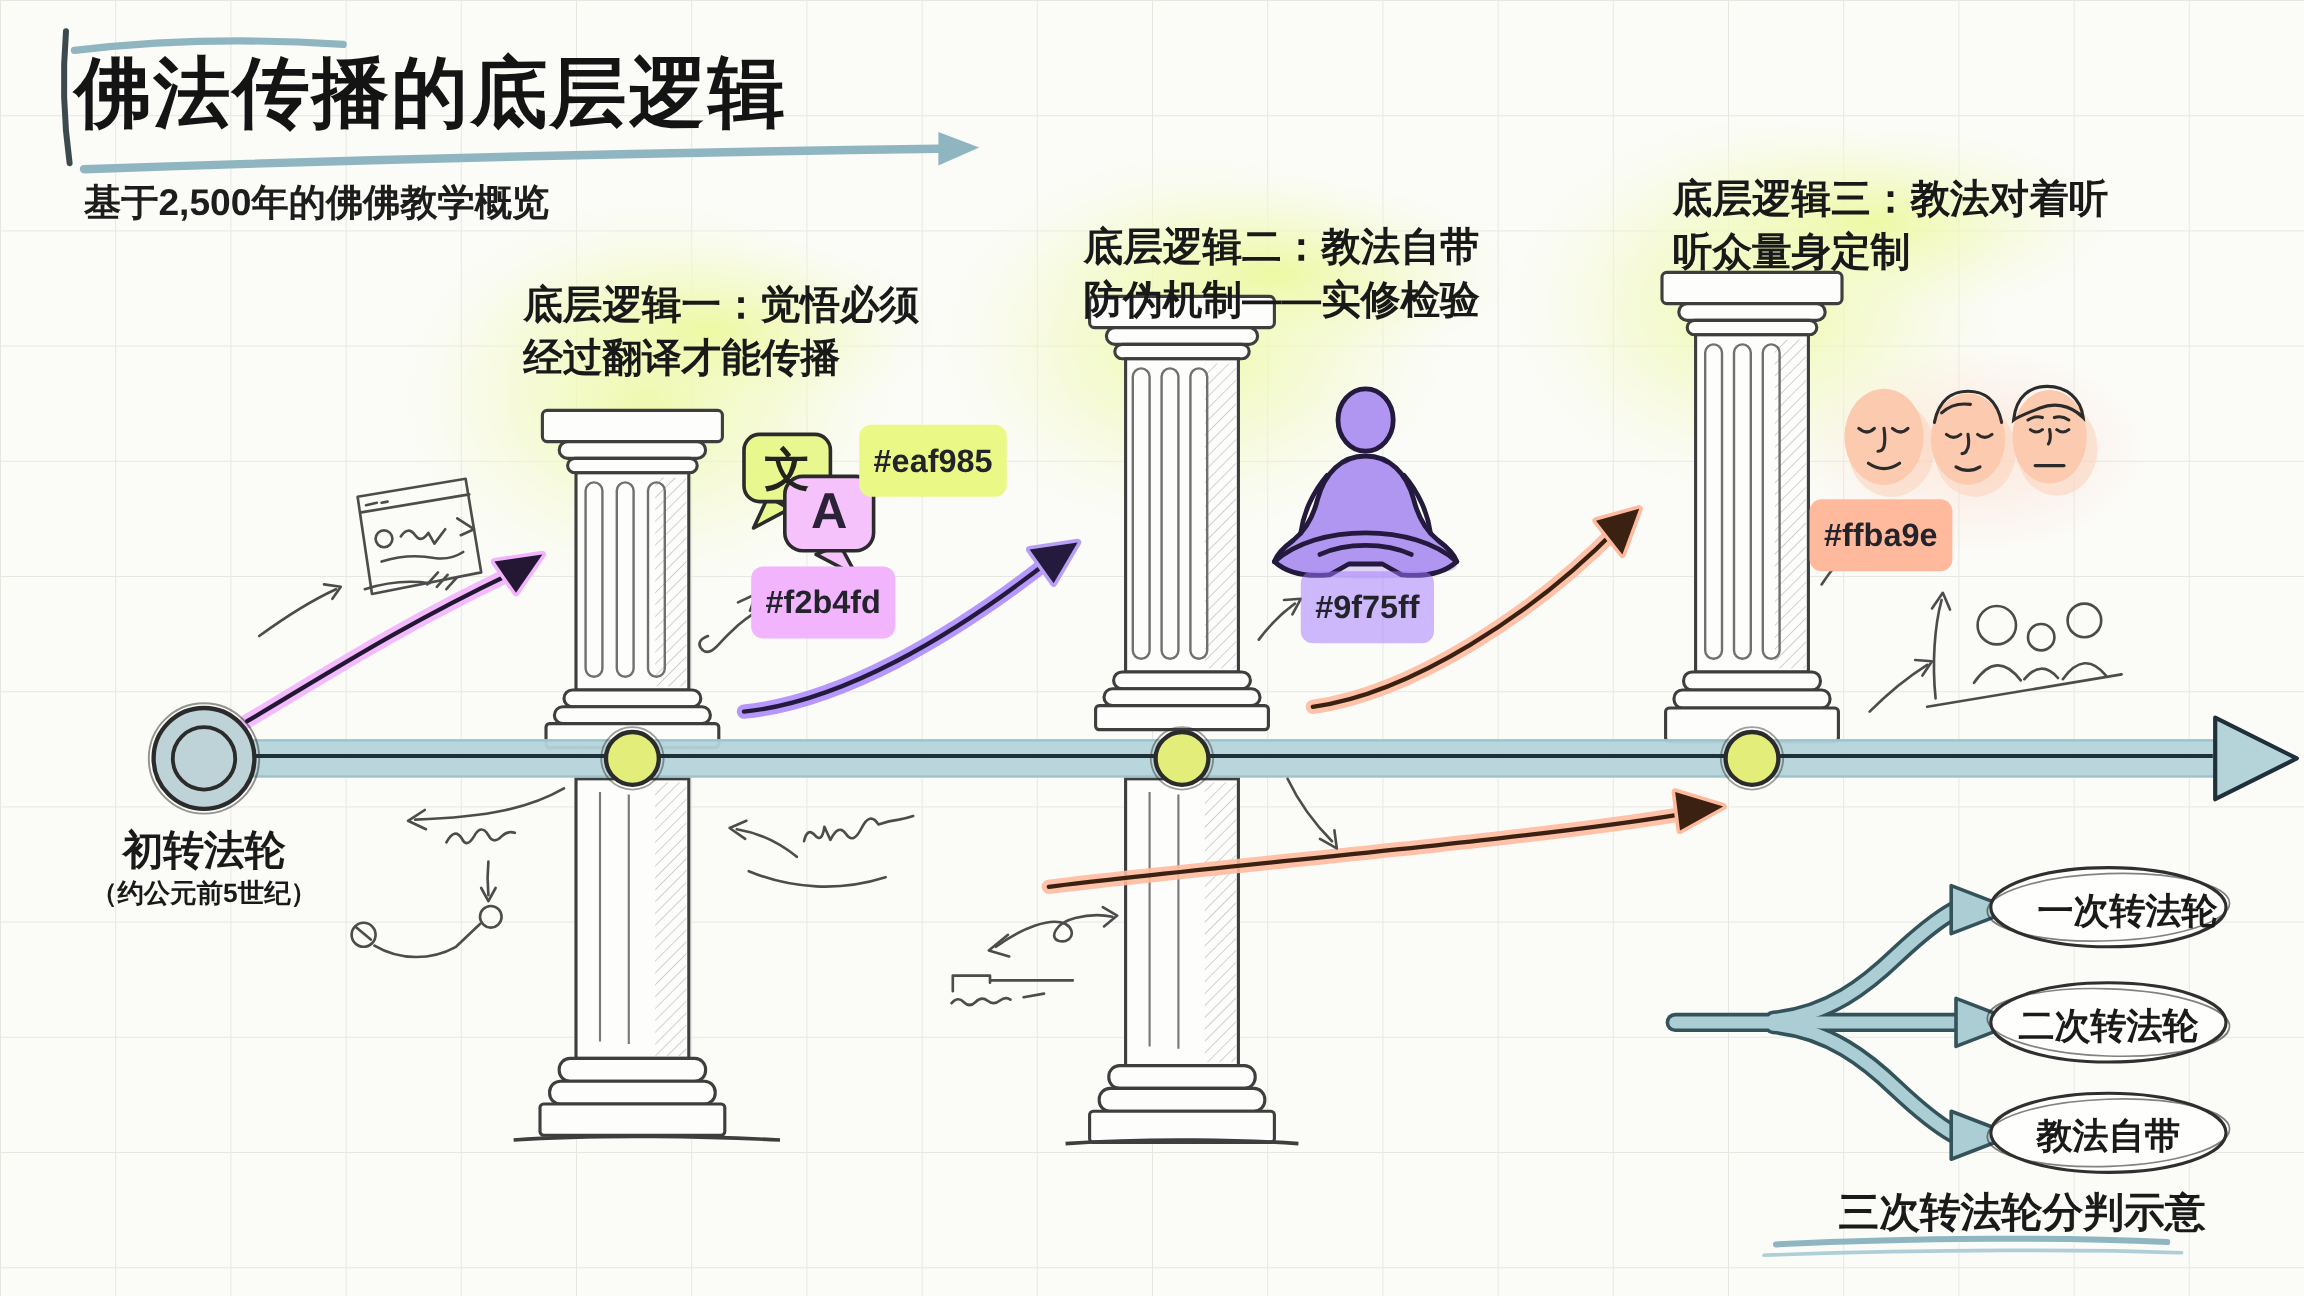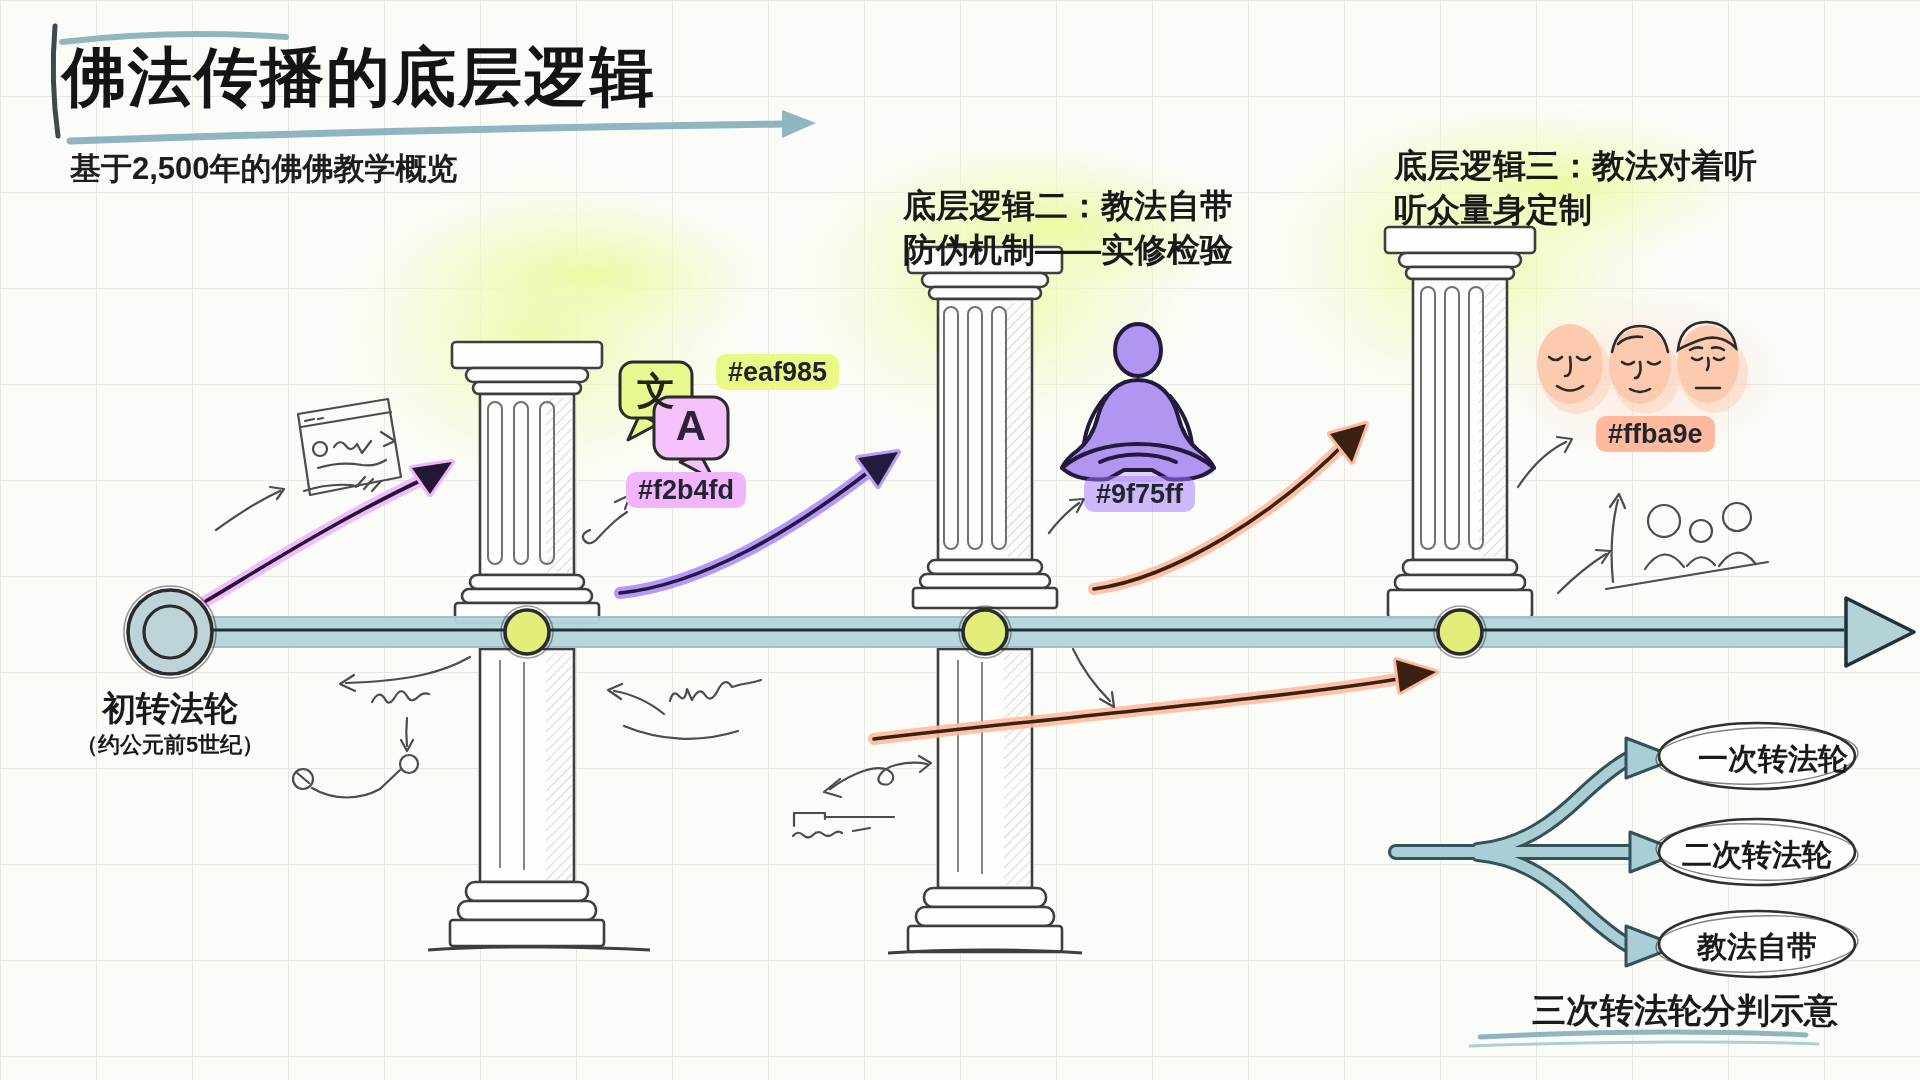--- a/index.html
+++ b/index.html
@@ -14,25 +14,25 @@
     color:#1a1a1a;
   }
   .art{position:absolute;inset:0;width:1920px;height:1080px;}
   .txt{position:absolute;}
   .title{left:62px;top:34px;font-size:64px;font-weight:900;letter-spacing:2px;color:#141414;}
   .subtitle{left:70px;top:148px;font-size:31px;font-weight:700;color:#1d1d1d;text-align:right;}
   .plabel{font-size:33px;font-weight:800;line-height:1.32;color:#191919;white-space:pre-line;}
   #plabel1{left:436px;top:232px;}
   #plabel2{left:903px;top:184px;}
   #plabel3{left:1394px;top:144px;}
-  .chip{font-size:27px;font-weight:800;color:#23232c;padding:2px 12px;border-radius:10px;line-height:1.2;}
+  .chip{font-size:27px;font-weight:800;color:#23232c;padding:14px 12px;border-radius:10px;line-height:1.2;}
   #chip-eaf985{left:716px;top:354px;background:#eaf985;}
   #chip-f2b4fd{left:626px;top:472px;background:#f2b4fd;}
   #chip-9f75ff{left:1084px;top:476px;background:rgba(159,117,255,.5);}
-  #chip-ffba9e{left:1596px;top:416px;background:#ffba9e;}
+  #chip-ffba9e{left:1508px;top:416px;background:#ffba9e;}
   .bubble-glyph{text-align:center;font-weight:800;}
   #glyph-wen{left:622px;top:366px;width:68px;font-size:38px;color:#23231d;}
   #glyph-a{left:658px;top:402px;width:66px;font-size:42px;color:#2c2238;}
   .start-title{left:45px;top:686px;width:250px;text-align:center;font-size:34px;font-weight:800;}
   .start-sub{left:25px;top:730px;width:290px;text-align:center;font-size:22px;font-weight:700;}
   .branch-label{left:1659px;width:196px;text-align:center;font-size:30px;font-weight:700;}
   #branch1{top:739px;padding-left:16px;}#branch2{top:835px;text-align:center;}#branch3{top:927px;}
   .caption{left:1492px;top:988px;font-size:34px;font-weight:800;margin-left:40px;}
   
   .pillar rect{fill:#fdfdfb;stroke:#3e3e3e;stroke-width:2.6;}
@@ -328,20 +328,22 @@
     <path d="M1645,569 Q1664,541 1684,567"></path>
     <path d="M1687,566 Q1701,549 1715,565"></path>
     <path d="M1719,566 Q1737,541 1755,563"></path>
     <path d="M1606,589 L1768,562"></path>
   </g>
 </svg>
 
 <div class="txt title">佛法传播的底层逻辑</div>
 <div class="txt subtitle">基于2,500年的佛佛教学概览</div>
 
+<div class="txt plabel" id="plabel1">底层逻辑一：觉悟必须
+经过翻译才能传播</div>
 <div class="txt plabel" id="plabel2">底层逻辑二：教法自带
 防伪机制——实修检验</div>
 <div class="txt plabel" id="plabel3">底层逻辑三：教法对着听
 听众量身定制</div>
 
 <div class="txt chip" id="chip-eaf985">#eaf985</div>
 <div class="txt chip" id="chip-f2b4fd">#f2b4fd</div>
 <div class="txt chip" id="chip-9f75ff">#9f75ff</div>
 <div class="txt chip" id="chip-ffba9e">#ffba9e</div>
 

